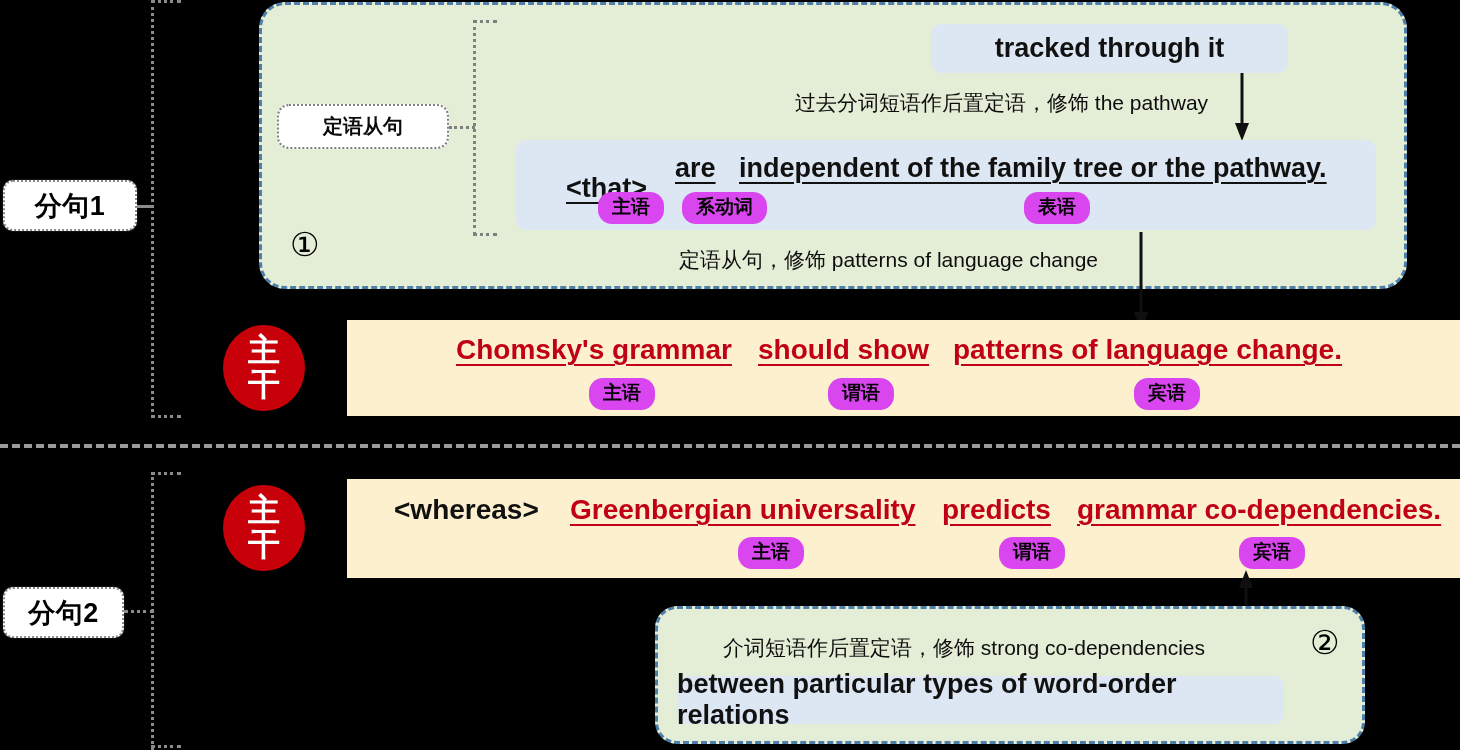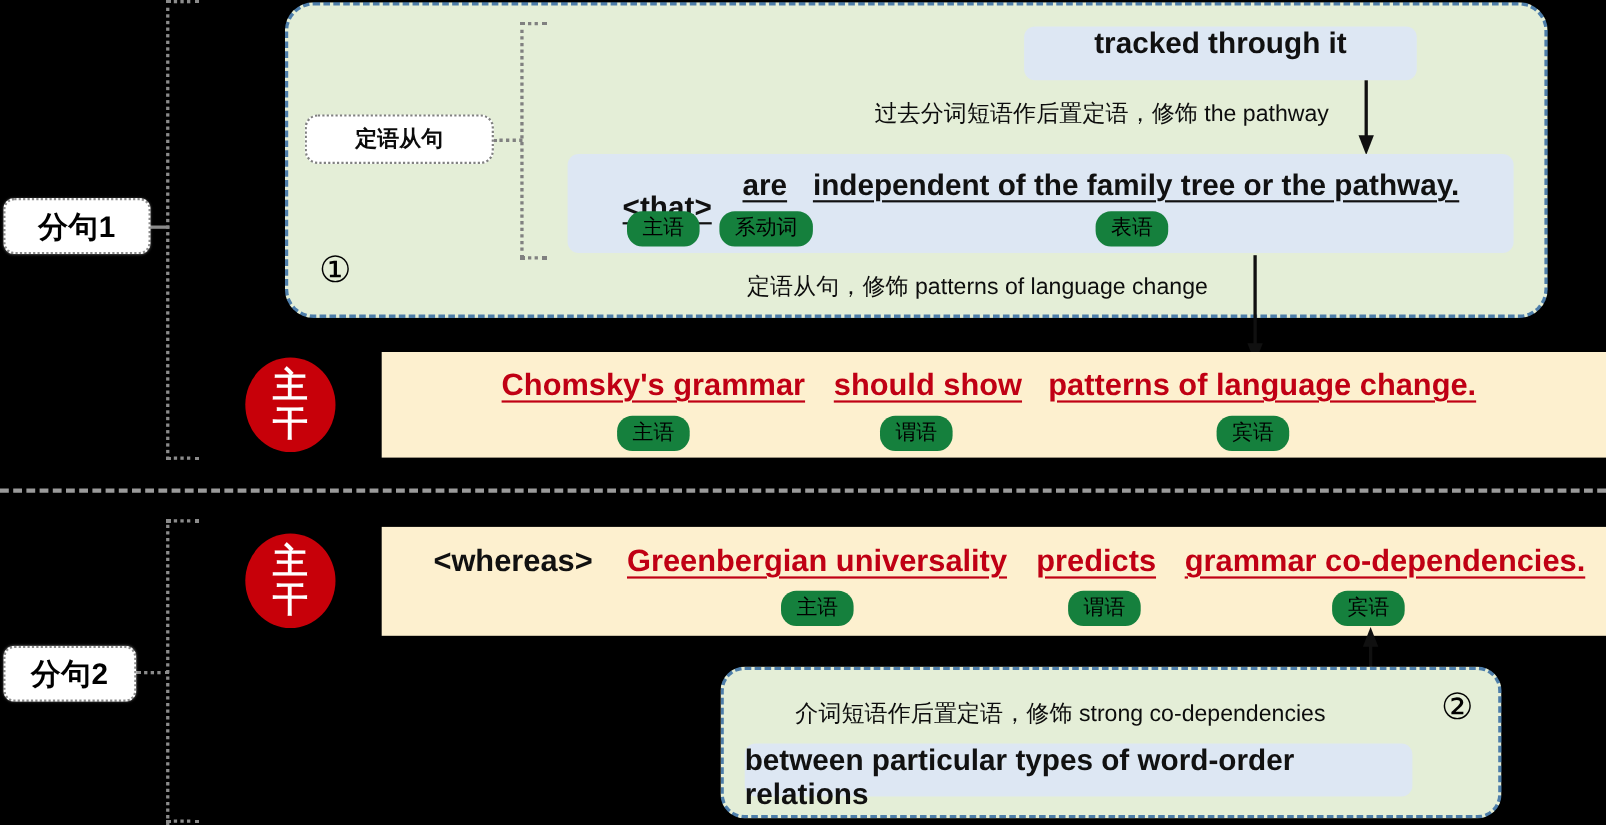--- a/index.html
+++ b/index.html
@@ -64,21 +64,21 @@
     background: #e4eed7;
     border: 3px dashed #4e7eaa;
     border-radius: 22px;
   }
 
   
   .blue-chip {
     background: #dde7f3;
     border-radius: 10px;
     display: flex;
-    align-items: flex-start;
+    align-items: center;
     justify-content: center;
     color: #111111;
     font-weight: bold;
   }
   .blue-band {
     background: #dde7f3;
     border-radius: 10px;
   }
 
   
@@ -96,30 +96,31 @@
     justify-content: center;
     color: #ffffff;
     font-weight: bold;
     font-size: 32px;
     line-height: 1.05;
   }
   .trunk-badge span { display: block; }
 
   
   .role-pill {
-    background: #15803d;
+    background: #d946ef;
     border-radius: 14px;
     color: #000000;
-    font-weight: normal;
+    font-weight: bold;
     font-size: 19px;
     padding: 2px 14px 4px 14px;
     display: inline-flex;
     align-items: center;
     justify-content: center;
     white-space: nowrap;
+    margin-left: 28px;
   }
 
   
   .en-black {
     color: #111111;
     font-weight: bold;
     white-space: nowrap;
   }
   .en-red {
     color: #c00014;

